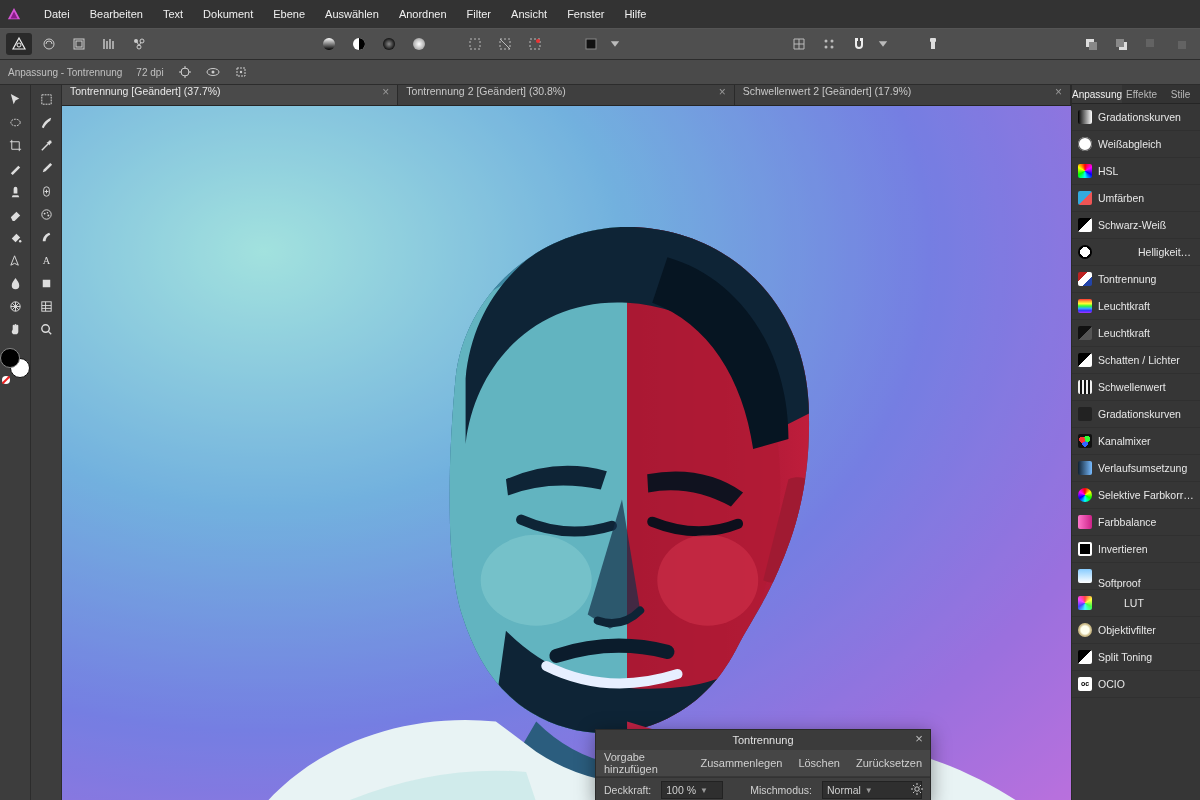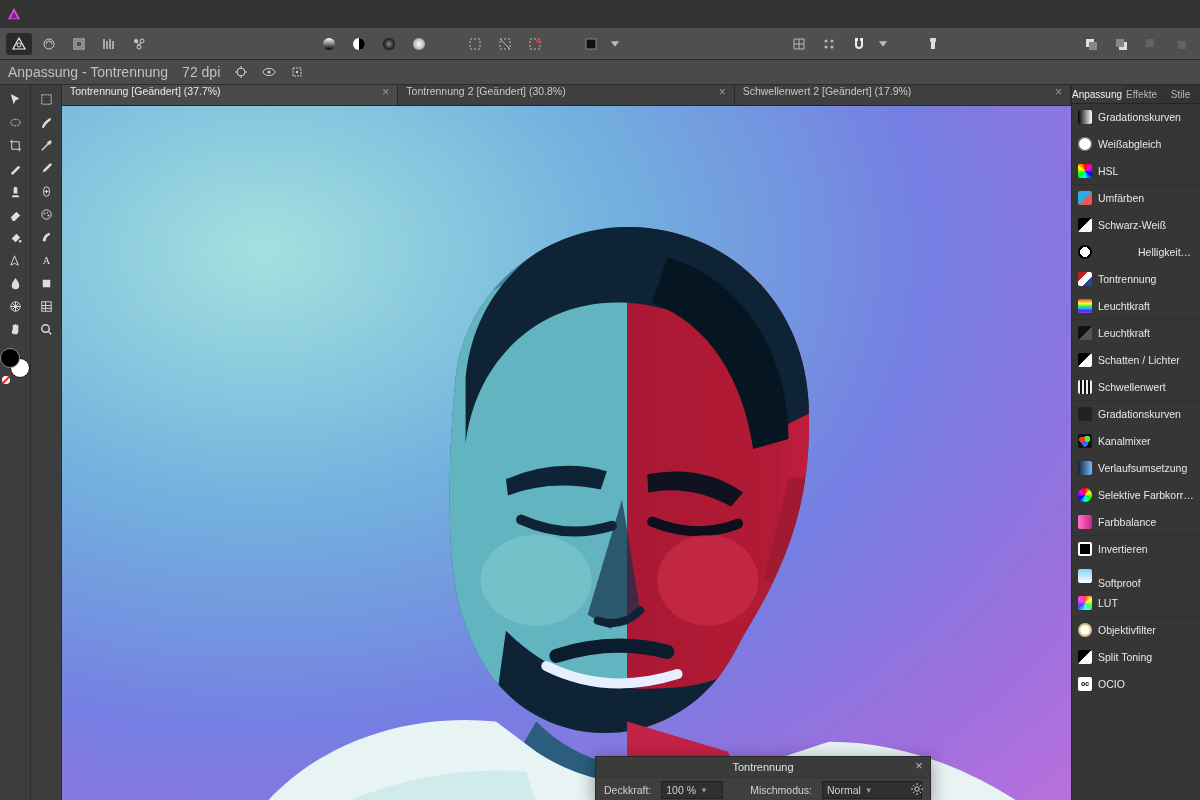--- a/index.html
+++ b/index.html
@@ -69,21 +69,21 @@
 
   
   .contextbar {
     height: 24px;
     background: #4a4a4a;
     border-bottom: 1px solid #2c2c2c;
     display: flex;
     align-items: center;
     padding: 0 8px;
     gap: 14px;
-    font-size: 14px;
+    font-size: 10px;
     color: #c0c0c0;
   }
   .ctx-item { display: flex; align-items: center; gap: 4px; }
   .ctx-item svg { width: 14px; height: 14px; }
 
   
   .workspace {
     display: flex;
     height: calc(800px - 28px - 30px - 24px);
   }
@@ -355,20 +355,33 @@
 </head>
 <body>
 
 <div class="menubar">
   <div class="app-logo">
     <svg viewBox="0 0 16 16">
         <polygon points="8,1 15,14 1,14" fill="#d657d6"></polygon>
         <polygon points="8,5 12,13 4,13" fill="#8a1b8a"></polygon>
       </svg>
   </div>
+  <div id="menu-items" style="display: flex;">
+      <div class="item">Datei</div>
+      <div class="item">Bearbeiten</div>
+      <div class="item">Text</div>
+      <div class="item">Dokument</div>
+      <div class="item">Ebene</div>
+      <div class="item">Auswählen</div>
+      <div class="item">Anordnen</div>
+      <div class="item">Filter</div>
+      <div class="item">Ansicht</div>
+      <div class="item">Fenster</div>
+      <div class="item">Hilfe</div>
+    </div>
 </div>
 
 <div class="toolbar">
   <div class="tb-group">
     <div class="tb-btn active">
       <svg viewBox="0 0 16 16">
           <polygon points="8,2 14,13 2,13" fill="none" stroke="#eee" stroke-width="1.2"></polygon>
           <circle cx="8" cy="9" r="2" fill="none" stroke="#eee"></circle>
         </svg>
     </div>
@@ -801,20 +814,28 @@
                  L990 760 L150 760 Z" fill="#e8f3f4"></path>
         <path d="M640 660 q120 -20 200 10 l60 60 l-300 0 z" fill="#e6a8d4" opacity="0.6"></path>
         <path d="M220 720 q120 -70 240 -60 l10 30 q-140 -5 -250 60 z" fill="#bfe6e4" opacity="0.6"></path>
       </svg>
 
       <div class="dialog">
         <div class="dlg-title">
           <span>Tontrennung</span>
           <span class="dlg-close">×</span>
         </div>
+        <div class="dlg-actions">
+          <span>Vorgabe hinzufügen</span>
+          <span class="right">
+            <span>Zusammenlegen</span>
+            <span>Löschen</span>
+            <span>Zurücksetzen</span>
+          </span>
+        </div>
         <div class="dlg-footer">
           <span>Deckkraft:</span>
           <div class="dropdown" style="width:52px">
             <span>100 %</span>
             <span class="arrow">▼</span>
           </div>
           <div style="flex:1"></div>
           <span>Mischmodus:</span>
           <div class="dropdown" style="width:90px">
             <span>Normal</span>
@@ -907,21 +928,21 @@
         <div class="adj-item">
           <div class="adj-icon" style="background:#000;border:2px solid #fff;box-sizing:border-box"></div>
           <span style="overflow: hidden; text-overflow: ellipsis; white-space: nowrap;">Invertieren</span>
         </div>
         <div class="adj-item">
           <div class="adj-icon" style="background:linear-gradient(#8cf,#fff)"></div>
           <span style="overflow: hidden; text-overflow: ellipsis; white-space: nowrap; margin-top: 14px;">Softproof</span>
         </div>
         <div class="adj-item">
           <div class="adj-icon" style="background:conic-gradient(#f44,#ff4,#4f4,#4ff,#44f,#f4f,#f44);border-radius:2px"></div>
-          <span style="overflow: hidden; text-overflow: ellipsis; white-space: nowrap;">LUT</span>
+          <span style="overflow: hidden; text-overflow: ellipsis; white-space: nowrap; margin-left: 26px;">LUT</span>
         </div>
         <div class="adj-item">
           <div class="adj-icon" style="background:radial-gradient(circle,#ffe 40%,#cb8 60%);border-radius:50%"></div>
           <span style="overflow: hidden; text-overflow: ellipsis; white-space: nowrap;">Objektivfilter</span>
         </div>
         <div class="adj-item">
           <div class="adj-icon" style="background:linear-gradient(135deg,#000 50%,#fff 50%)"></div>
           <span style="overflow: hidden; text-overflow: ellipsis; white-space: nowrap;">Split Toning</span>
         </div>
         <div class="adj-item">

